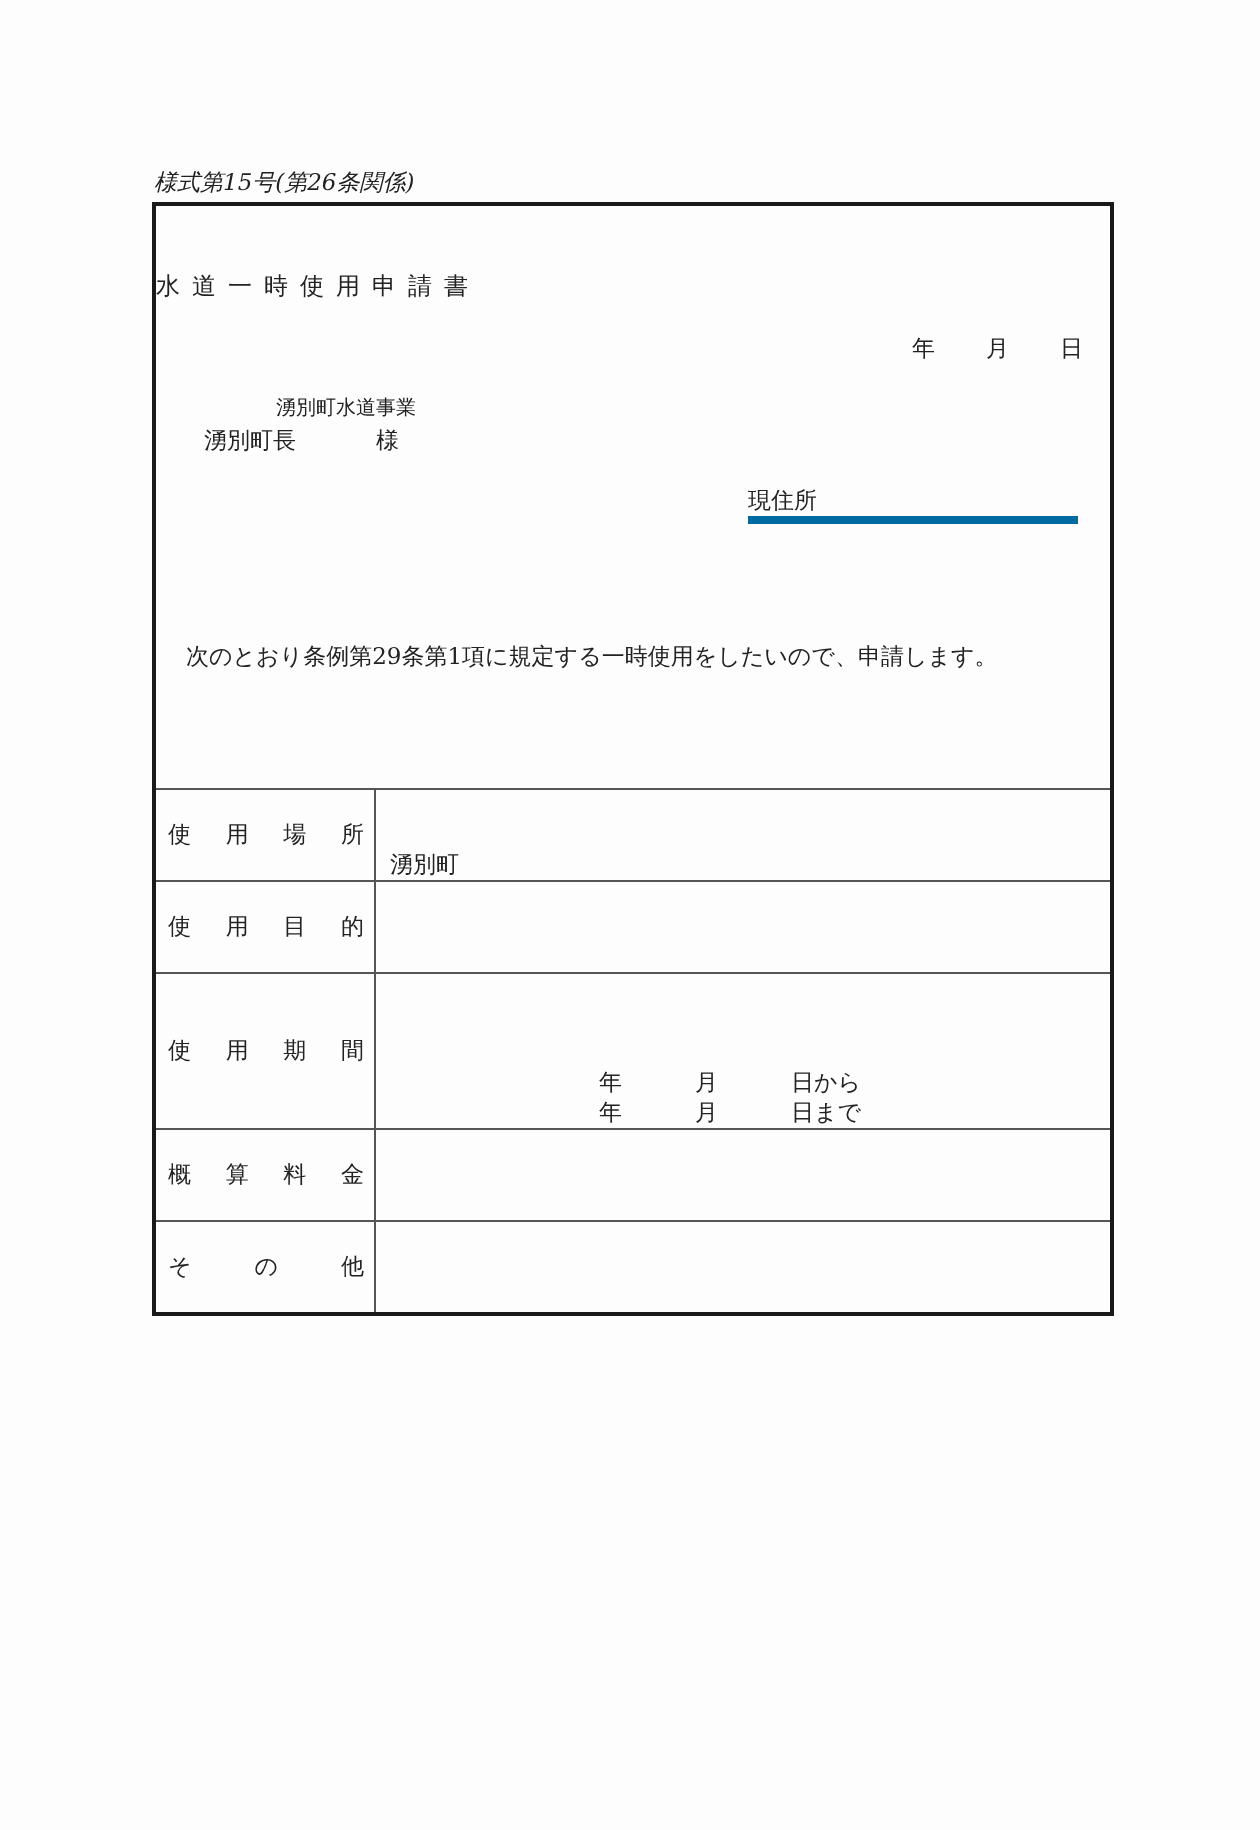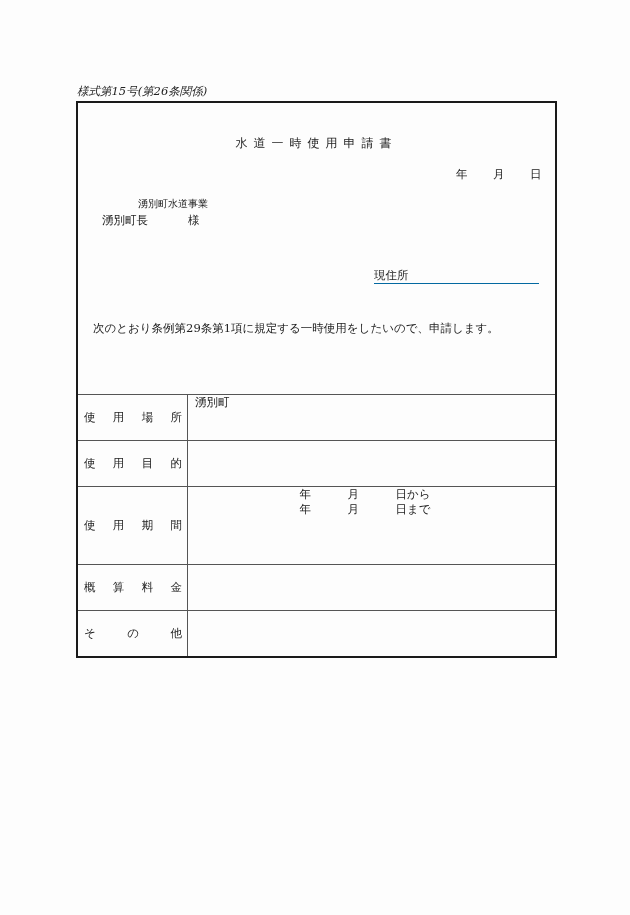--- a/index.html
+++ b/index.html
@@ -30,21 +30,21 @@
       width: 477px;
       height: 553px;
       border: 2px solid #1a1a1a;
       box-sizing: content-box;
     }
     .title {
       position: absolute;
       left: 0;
       width: 100%;
       top: 32px;
-      text-align: center;
+      text-align: left;
       font-size: 12px;
       letter-spacing: 6px;
     }
     .date-line {
       position: absolute;
       top: 64px;
       left: 378px;
       font-size: 11.5px;
       display: flex;
     }
@@ -65,25 +65,24 @@
       font-size: 11.5px;
     }
     .addressee-2 .sama {
       display: inline-block;
       margin-left: 40px;
     }
     .applicant-field {
       position: absolute;
       left: 296px;
       width: 165px;
-      border-bottom: 1px solid #0369a1;
+      border-bottom: 4px solid #0369a1;
       font-size: 11.5px;
       height: 16px;
       line-height: 16px;
-      margin-top: 25px;
     }
     .applicant-address { top: 139px; }
     .applicant-name { top: 171px; }
     .applicant-name .name-label {
       letter-spacing: 10px;
     }
     .seal {
       position: absolute;
       right: 0px;
       top: 0px;
@@ -121,21 +120,21 @@
       display: flex;
       justify-content: space-between;
       align-items: center;
       padding: 0 5px 0 6px;
       box-sizing: border-box;
       font-size: 11.5px;
     }
     .row .value {
       flex: 1;
       display: flex;
-      align-items: flex-start;
+      align-items: flex-end;
       padding-left: 7px;
       font-size: 11.5px;
     }
     .row.h46 { height: 46px; }
     .row.h78 { height: 78px; }
     .row.h45 { height: 45px; }
     .period {
       width: 100%;
       display: flex;
       flex-direction: column;

